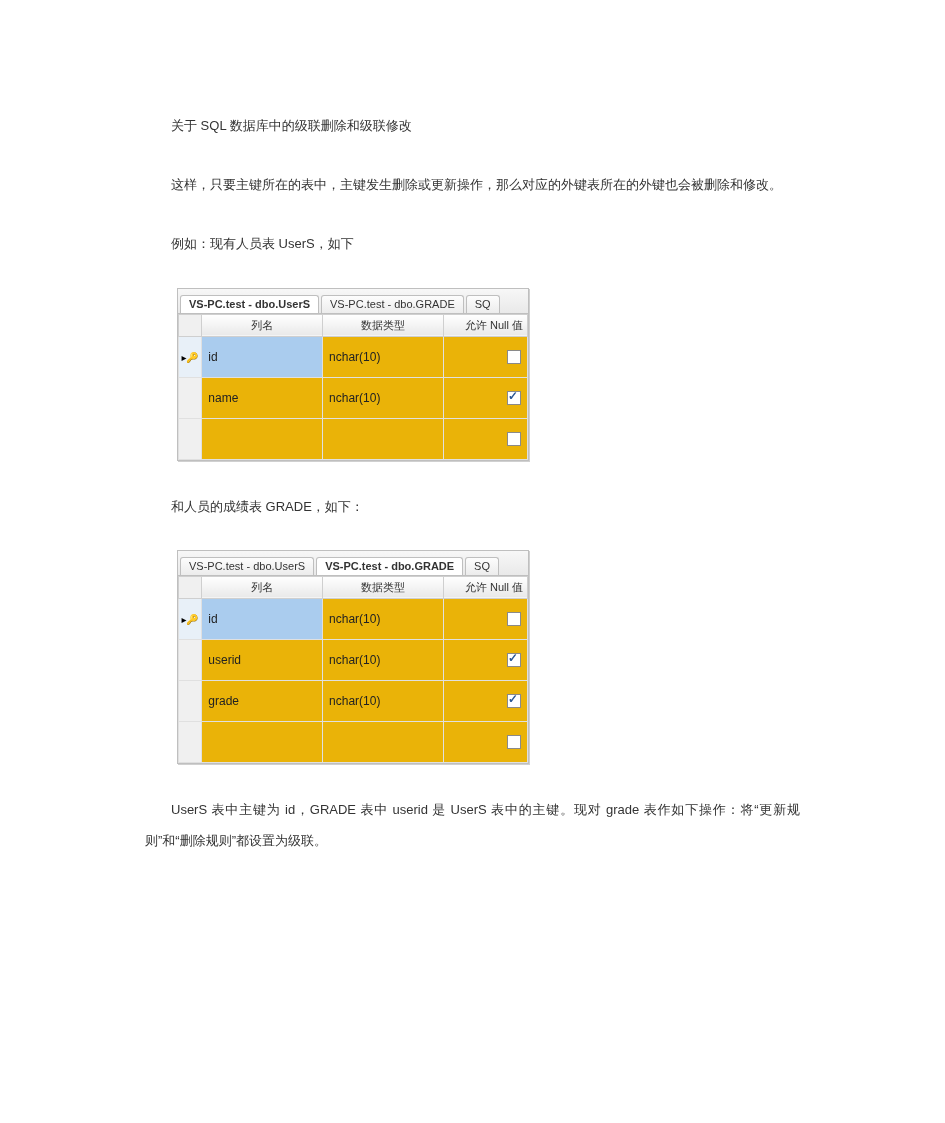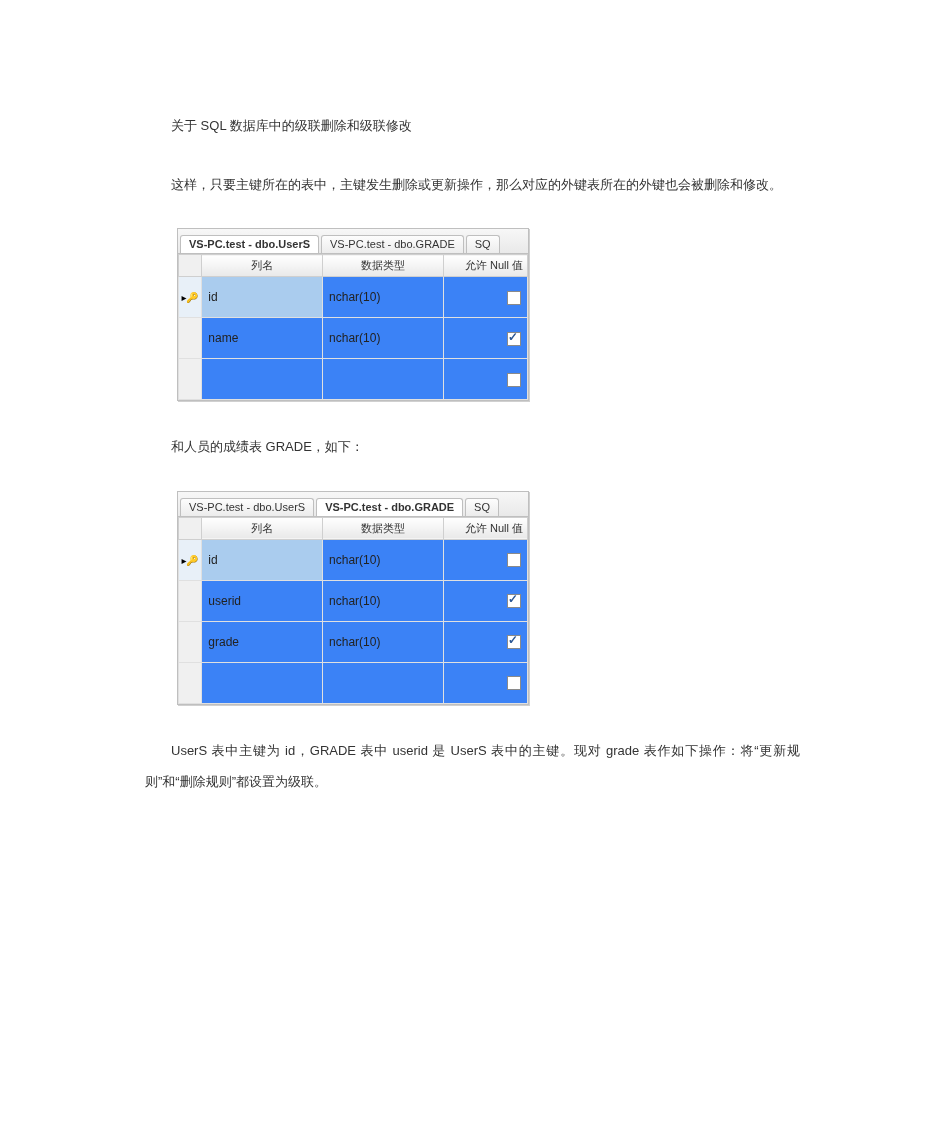--- a/index.html
+++ b/index.html
@@ -67,21 +67,21 @@
     padding-bottom: 4px;
   }
   .tab.cut {
     max-width: 20px;
     overflow: hidden;
   }
 
   .grid {
     border-collapse: collapse;
     width: 100%;
-    background: #3b82f6;
+    background: #eab308;
   }
   .grid th {
     background: linear-gradient(#ffffff, #e9e9e9);
     border: 1px solid #cfcfcf;
     font-size: 11px;
     font-weight: normal;
     color: #333;
     padding: 3px 4px;
     text-align: center;
   }
@@ -140,20 +140,21 @@
 </head>
 <body>
 
 <div class="page">
 
   <p class="para indent">关于 SQL 数据库中的级联删除和级联修改</p>
 
 
   <p class="para indent">这样，只要主键所在的表中，主键发生删除或更新操作，那么对应的外键表所在的外键也会被删除和修改。</p>
 
+  <p class="para indent">例如：现有人员表 UserS，如下</p>
 
   <div class="figure">
     <div class="designer">
       <div class="tabs">
         <div class="tab active">VS-PC.test - dbo.UserS</div>
         <div class="tab">VS-PC.test - dbo.GRADE</div>
         <div class="tab cut">SQ</div>
       </div>
       <table class="grid">
         <thead>

